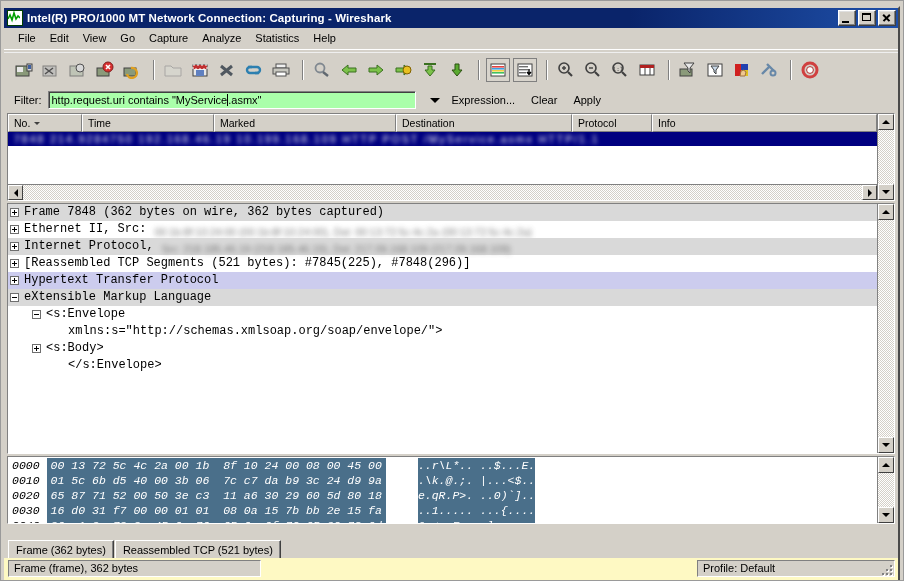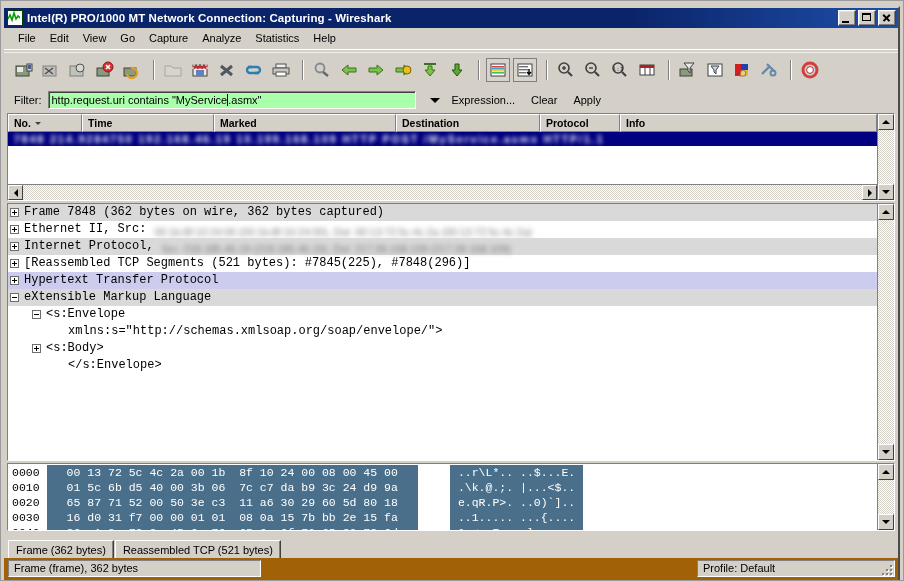--- a/index.html
+++ b/index.html
@@ -195,21 +195,21 @@
   }
   .pane-body {
     flex: 1;
     display: flex;
     flex-direction: column;
     min-width: 0;
     overflow: hidden;
     background: #ffffff;
   }
   
-  #packet-list-pane { height: 88px; margin-bottom: 2px; font-weight: bold; }
+  #packet-list-pane { height: 88px; margin-bottom: 2px; }
   .col-head {
     height: 18px;
     display: flex;
     background: #d4d0c8;
     flex: none;
   }
   .col-head .ch {
     border: 1px solid #ffffff;
     border-right-color: #808080;
     border-bottom-color: #808080;
@@ -295,44 +295,44 @@
     content: "";
     position: absolute;
     background: #000;
   }
   .tw::before { left: 1px; top: 3px; width: 5px; height: 1px; }
   .tw.plus::after { left: 3px; top: 1px; width: 1px; height: 5px; }
   .tw.hidden { visibility: hidden; }
   .indent1 { padding-left: 24px; }
   .indent2 { padding-left: 46px; }
   
-  #hex-pane { height: 68px; margin-bottom: 5px; }
+  #hex-pane { height: 68px; margin-bottom: 12px; font-style: italic; }
   .hexwrap {
     flex: 1;
     display: flex;
     font-family: "Liberation Mono", monospace;
     font-size: 11.5px;
     line-height: 15px;
     background: #ffffff;
     overflow: hidden;
     padding-top: 1px;
   }
   .hex-col { white-space: pre; padding-left: 4px; }
   .hex-off { color: #000; }
   .hex-bytes {
     background: #4a6f8a;
     color: #ffffff;
-    padding: 0 20px;
+    padding: 0 4px;
     margin-left: 3px;
     white-space: pre;
   }
   .hex-ascii {
     background: #4a6f8a;
     color: #ffffff;
-    padding: 0 8px;
+    padding: 0 0;
     margin-left: 28px;
     white-space: pre;
   }
   
   .vscroll {
     width: 16px;
     background: #d4d0c8;
     display: flex;
     flex-direction: column;
     flex: none;
@@ -410,21 +410,21 @@
     white-space: nowrap;
   }
   
   .statusbar {
     height: 20px;
     display: flex;
     align-items: center;
     padding: 0 3px 2px 4px;
     gap: 18px;
     flex: none;
-    background: #a16207;
+    background: #fef9c3;
   }
   .sb-cell {
     height: 17px;
     border: 1px solid #808080;
     border-right-color: #ffffff;
     border-bottom-color: #ffffff;
     background: #d4d0c8;
     font-size: 11px;
     display: flex;
     align-items: center;
@@ -692,21 +692,21 @@
     </div>
 
     <div class="panes">
 
       <div class="pane" id="packet-list-pane">
         <div class="pane-body">
           <div class="col-head">
             <div class="ch" style="width:74px"><span>No.</span><span class="sort-arrow"></span></div>
             <div class="ch" style="width:132px"><span>Time</span></div>
             <div class="ch" style="width:182px"><span>Marked</span></div>
-            <div class="ch" style="width:144px"><span>Destination</span></div>
+            <div class="ch" style="width:176px"><span>Destination</span></div>
             <div class="ch" style="width:80px"><span>Protocol</span></div>
             <div class="ch" style="flex:1"><span>Info</span></div>
           </div>
           <div class="pkt-rows">
             <div class="pkt-row-selected">
               <div class="blur-text" style="left:6px; letter-spacing:2px;">7848 214.9284750  192.168.46.19   10.199.168.109   HTTP   POST /MyService.asmx HTTP/1.1</div>
             </div>
           </div>
           <div class="hscroll">
             <div class="hsb-arrow">

